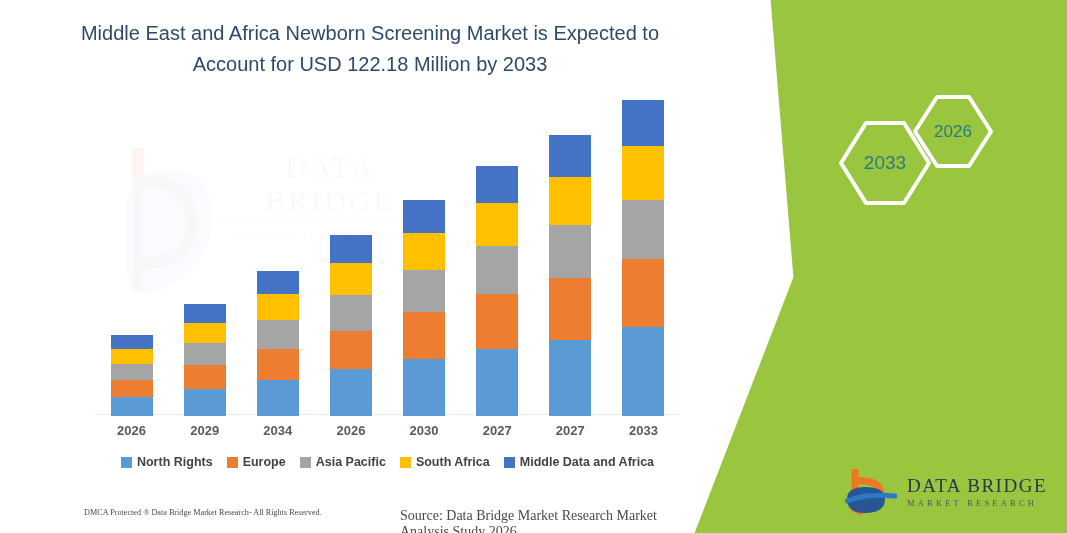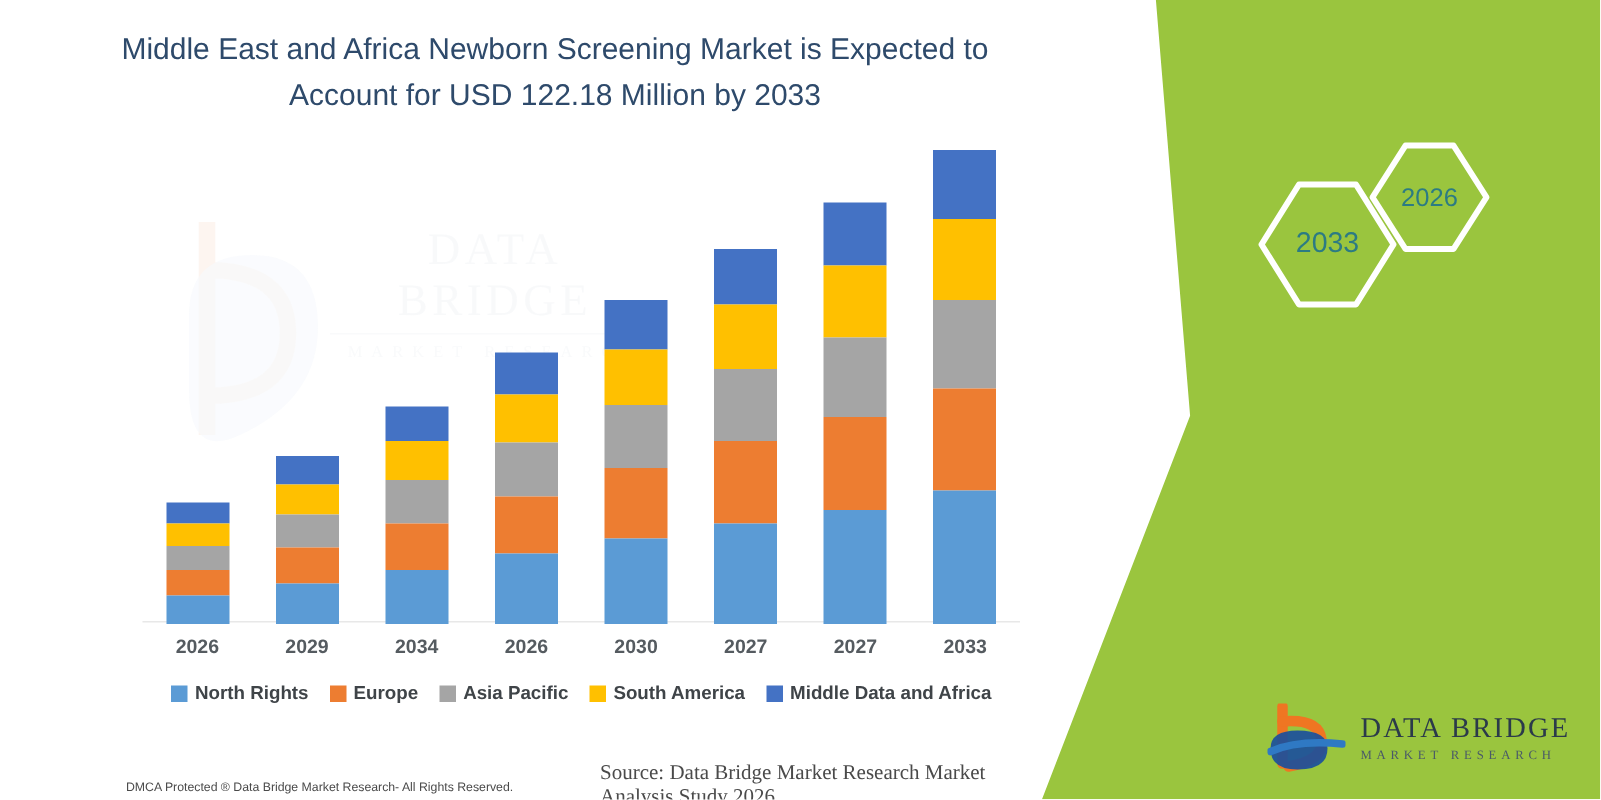--- a/index.html
+++ b/index.html
@@ -95,22 +95,22 @@
     display:flex; align-items:center; justify-content:center; gap:14px;
   }
   .legend-item{ display:flex; align-items:center; gap:5px; }
   .legend-swatch{ width:11px; height:11px; display:block; }
   .legend-label{ font-size:12.5px; font-weight:bold; color:#3f4448; white-space:nowrap; }
 
   .footer{
     position:absolute; left:0; top:508px; width:700px; height:20px;
   }
   .foot-left{
-    position:absolute; left:84px; top:12px; font-size:8.2px; color:#4a4a4a;
-    font-family:Liberation Sans, sans-serif;
+    position:absolute; left:84px; top:0; font-size:8.2px; color:#4a4a4a;
+    font-family:Liberation Serif, serif;
   }
   .foot-right{
     position:absolute; left:400px; top:0; font-size:14px; color:#4a4a4a;
     font-family:"Liberation Serif", serif;
   }
 </style>
 </head>
 <body>
 
 <div id="stage">
@@ -208,21 +208,21 @@
       <div class="legend-item">
         <span class="legend-swatch" style="background: rgb(237, 125, 49);"></span>
         <span class="legend-label">Europe</span>
       </div>
       <div class="legend-item">
         <span class="legend-swatch" style="background: rgb(165, 165, 165);"></span>
         <span class="legend-label">Asia Pacific</span>
       </div>
       <div class="legend-item">
         <span class="legend-swatch" style="background: rgb(255, 192, 0);"></span>
-        <span class="legend-label">South America</span>
+        <span class="legend-label">South Africa</span>
       </div>
       <div class="legend-item">
         <span class="legend-swatch" style="background: rgb(68, 114, 196);"></span>
         <span class="legend-label">Middle Data and Africa</span>
       </div>
     </div>
 
   <div class="footer">
     <div class="foot-left">DMCA Protected ® Data Bridge Market Research-  All Rights Reserved.</div>
     <div class="foot-right">Source: Data Bridge Market Research  Market Analysis Study 2026</div>

